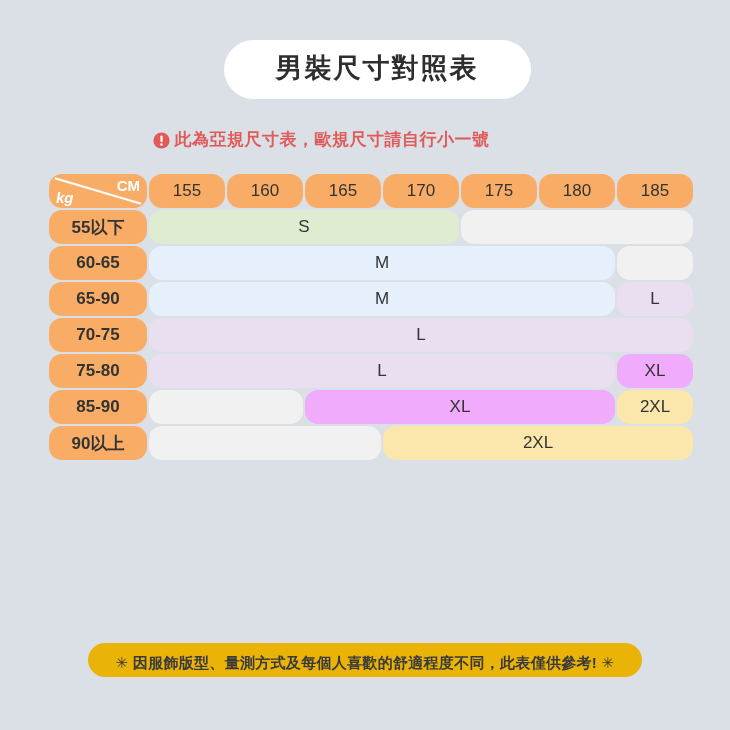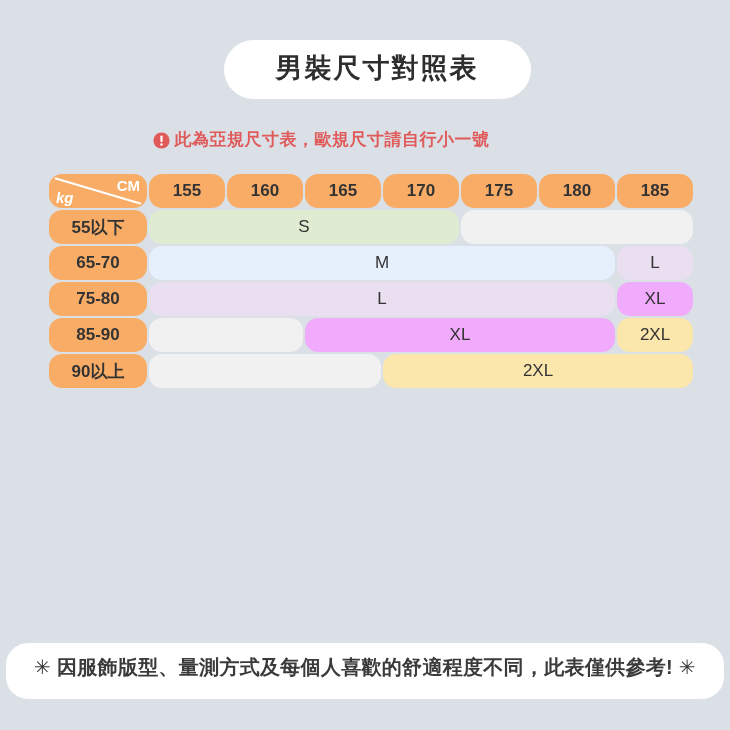--- a/index.html
+++ b/index.html
@@ -80,21 +80,21 @@
     color: #333333;
     border-radius: 13px;
   }
   col.lbl { width: 98px; }
   col.sz  { width: 76px; }
 
   
   .hdr {
     background: #f8ac66;
     color: #ffffff;
-    font-weight: bold;
+    font-weight: normal;
     font-size: 19px;
     height: 40px;
   }
   .rowlbl {
     background: #f8ac66;
     color: #ffffff;
     font-weight: bold;
     font-size: 18px;
   }
   
@@ -138,24 +138,24 @@
   
   .footer-wrap {
     position: absolute;
     top: 643px;
     left: 0;
     width: 730px;
     display: flex;
     justify-content: center;
   }
   .footer-pill {
-    background: #ffffff;
+    background: #eab308;
     border-radius: 22px;
-    padding: 11px 28px 18px;
-    font-size: 20px;
+    padding: 11px 28px 4px;
+    font-size: 15px;
     font-weight: bold;
     color: #3a3a3a;
     letter-spacing: 0.3px;
     white-space: nowrap;
   }
 </style>
 </head>
 <body>
 
 <div class="title-wrap">
@@ -200,23 +200,32 @@
         <td class="hdr">175</td>
         <td class="hdr">180</td>
         <td class="hdr">185</td>
       </tr>
       <tr>
         <td class="rowlbl">55以下</td>
         <td class="c-green" colspan="4">S</td>
         <td class="c-empty" colspan="3"></td>
       </tr>
       <tr>
-        <td class="rowlbl">65-70</td>
+        <td class="rowlbl">60-65</td>
+        <td class="c-blue" colspan="6">M</td>
+        <td class="c-empty" colspan="1"></td>
+      </tr>
+      <tr>
+        <td class="rowlbl">65-90</td>
         <td class="c-blue" colspan="6">M</td>
         <td class="c-purple" colspan="1">L</td>
+      </tr>
+      <tr>
+        <td class="rowlbl">70-75</td>
+        <td class="c-purple" colspan="7">L</td>
       </tr>
       <tr>
         <td class="rowlbl">75-80</td>
         <td class="c-purple" colspan="6">L</td>
         <td class="c-pink" colspan="1">XL</td>
       </tr>
       <tr>
         <td class="rowlbl">85-90</td>
         <td class="c-empty" colspan="2"></td>
         <td class="c-pink" colspan="4">XL</td>

